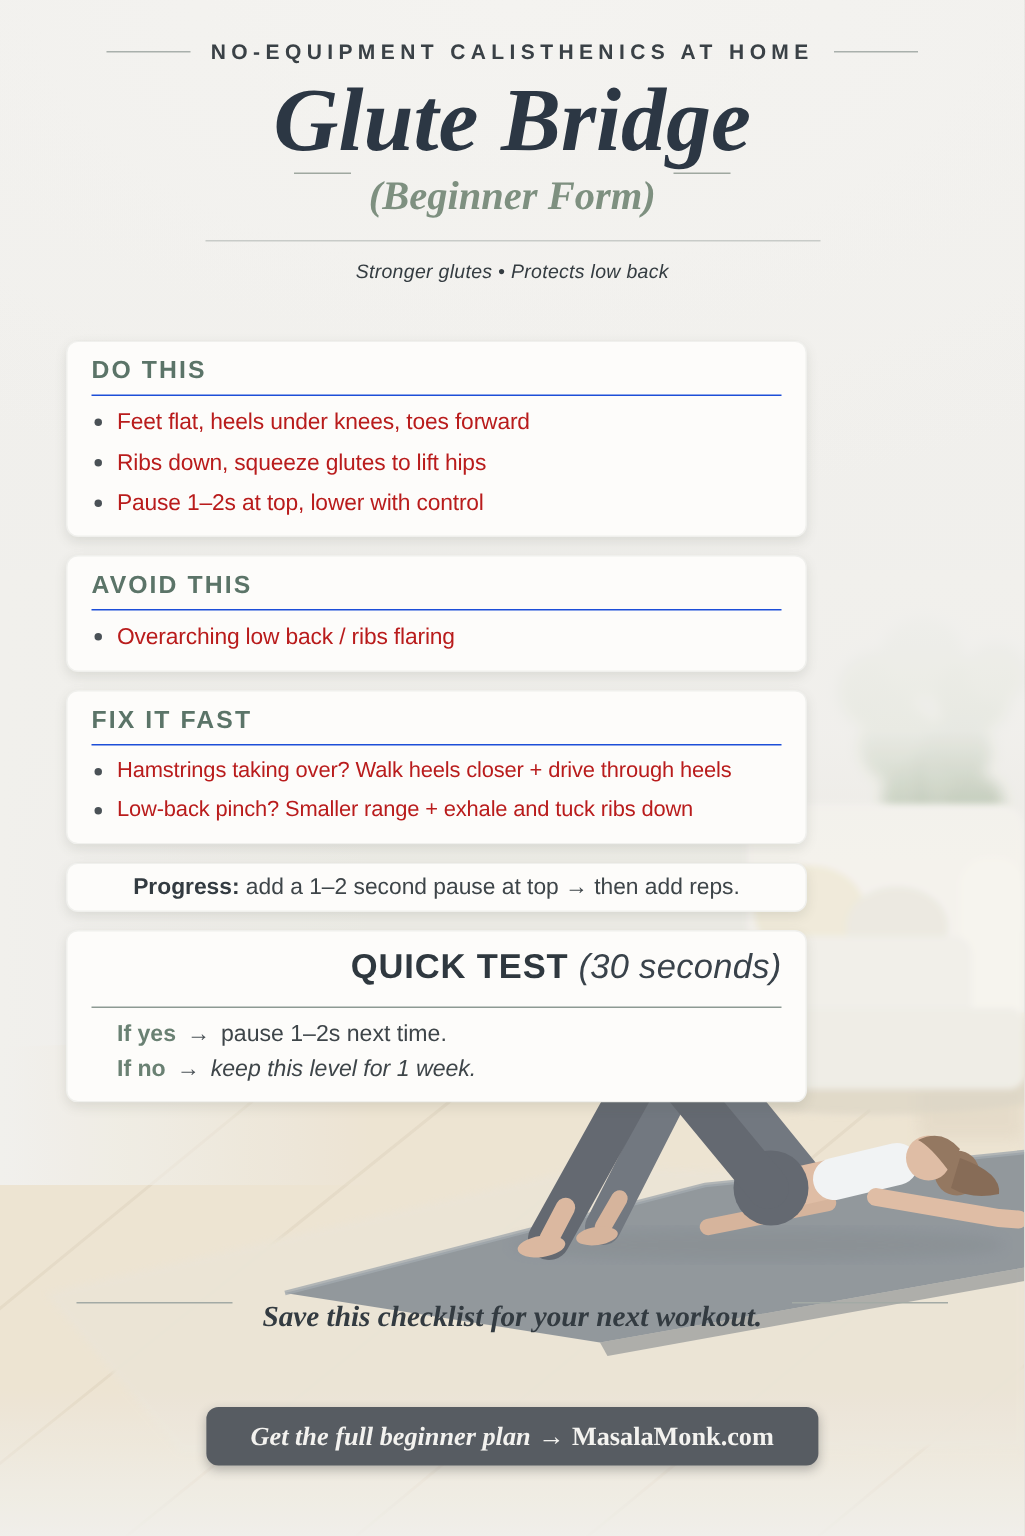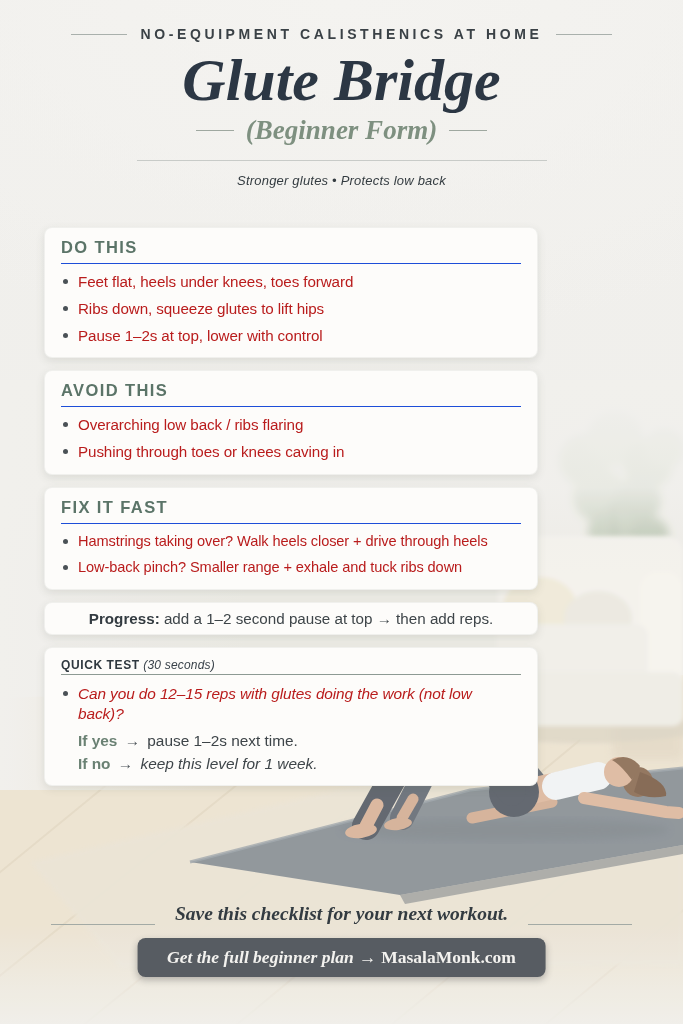--- a/index.html
+++ b/index.html
@@ -25,21 +25,21 @@
   .rule-xs{ width:38px; background:#9fa8a0; }
   .rule-lg{ width:104px; background:#a3aaa5; }
   .tagline{
     font-size:14px; font-weight:700; letter-spacing:3.6px; color:#3a4146;
   }
   .title{
     margin-top:4px;
     font-family:"Liberation Serif", serif; font-style:italic; font-weight:600;
     font-size:60px; line-height:1.15; color:#2c3744;
   }
-  .form-row{ display:flex; align-items:center; gap:12px; margin-top:0; }
+  .form-row{ display:flex; gap:12px; margin-top:0; }
   .form-label{
     font-family:"Liberation Serif", serif; font-style:italic; font-weight:600;
     font-size:27px; color:#7e9080;
   }
   .divider{ width:410px; height:1px; background:#c8cbc8; margin-top:14px; }
   .benefits{
     margin-top:12px; font-style:italic; font-size:13px; color:#343c41; letter-spacing:0.2px;
   }
 
   
@@ -67,35 +67,35 @@
 
   .progress-bar{
     background:#fdfcfa; border:1px solid rgba(70,80,75,0.07); border-radius:8px;
     box-shadow:0 3px 8px rgba(80,82,70,0.13);
     padding:7px 14px; margin-bottom:12px; text-align:center;
     font-size:15.2px; color:#3e4549;
   }
   .progress-bar .lbl{ font-weight:700; color:#333b41; }
 
   .card--quick h2{
-    text-align:left; color:#2f383f; font-size:12px; letter-spacing:0.6px;
-    border-bottom:1px solid #8d9a93; padding-bottom:2px; margin-bottom:9px;
+    text-align:right; color:#2f383f; font-size:23px; letter-spacing:0.6px;
+    border-bottom:1px solid #8d9a93; padding-bottom:13px; margin-bottom:9px;
   }
   .card--quick h2 .note{ font-weight:400; font-style:italic; letter-spacing:0.2px; color:#39424a; }
   .card--quick li{ font-style:italic; font-size:15.4px; }
   .if-line{ margin-top:8px; padding-left:17px; font-size:15.4px; color:#3e4549; }
   .if-line + .if-line{ margin-top:5px; }
   .if-line .if-lbl{ color:#6a8173; font-weight:700; }
   .if-line .if-arrow{ color:#4a5156; font-weight:400; padding:0 3px; }
   .if-line .it{ font-style:italic; }
 
   
   .save-row{
-    position:absolute; top:903px; left:0; right:0; z-index:2;
-    display:flex; align-items:flex-end; justify-content:center; gap:20px;
+    position:absolute; top:868px; left:0; right:0; z-index:2;
+    display:flex; align-items:flex-start; justify-content:center; gap:20px;
   }
   .save-note{
     font-family:"Liberation Serif", serif; font-style:italic; font-weight:600;
     font-size:19.5px; color:#333b41;
   }
   .cta{
     position:absolute; top:938px; left:50%; transform:translateX(-50%); z-index:2;
     background:#575c62; color:#f3f2ef; border:none; cursor:pointer;
     border-radius:8px; padding:9px 30px; box-shadow:0 3px 7px rgba(40,42,45,0.30);
     font-family:"Liberation Serif", serif; font-size:17.5px; white-space:nowrap;
@@ -243,41 +243,37 @@
         <li>Feet flat, heels under knees, toes forward</li>
         <li>Ribs down, squeeze glutes to lift hips</li>
         <li>Pause 1–2s at top, lower with control</li>
       </ul>
     </section>
 
     <section class="card">
       <h2>AVOID THIS</h2>
       <ul>
         <li>Overarching low back / ribs flaring</li>
-        <li>Pushing through toes or knees caving in</li>
       </ul>
     </section>
 
     <section class="card card--fix">
       <h2>FIX IT FAST</h2>
       <ul>
         <li>Hamstrings taking over? Walk heels closer + drive through heels</li>
         <li>Low-back pinch? Smaller range + exhale and tuck ribs down</li>
       </ul>
     </section>
 
     <div class="progress-bar">
       <span class="lbl">Progress:</span><span> add a 1–2 second pause at top → then add reps.</span>
     </div>
 
     <section class="card card--quick">
       <h2><span>QUICK TEST</span><span class="note"> (30 seconds)</span></h2>
-      <ul>
-        <li>Can you do 12–15 reps with glutes doing the work (not low back)?</li>
-      </ul>
       <div class="if-line">
         <span class="if-lbl">If yes</span>
         <span class="if-arrow">→</span>
         <span>pause 1–2s next time.</span>
       </div>
       <div class="if-line">
         <span class="if-lbl">If no</span>
         <span class="if-arrow">→</span>
         <span class="it">keep this level for 1 week.</span>
       </div>

